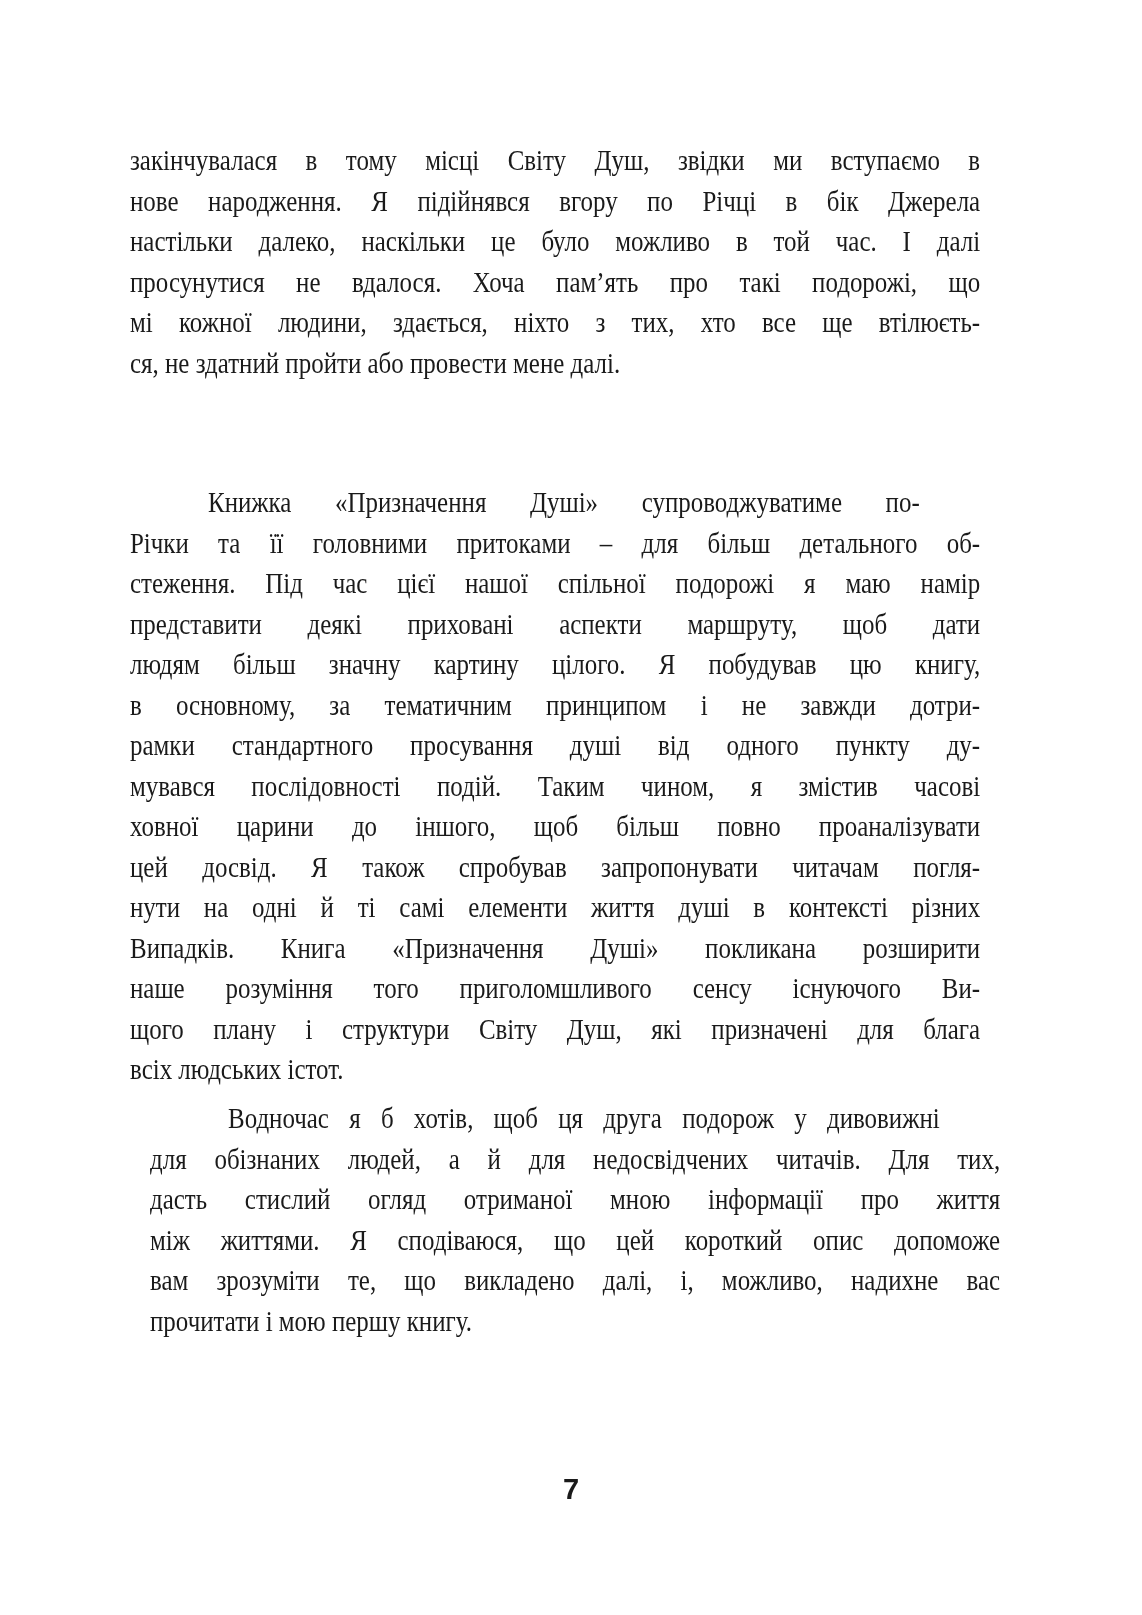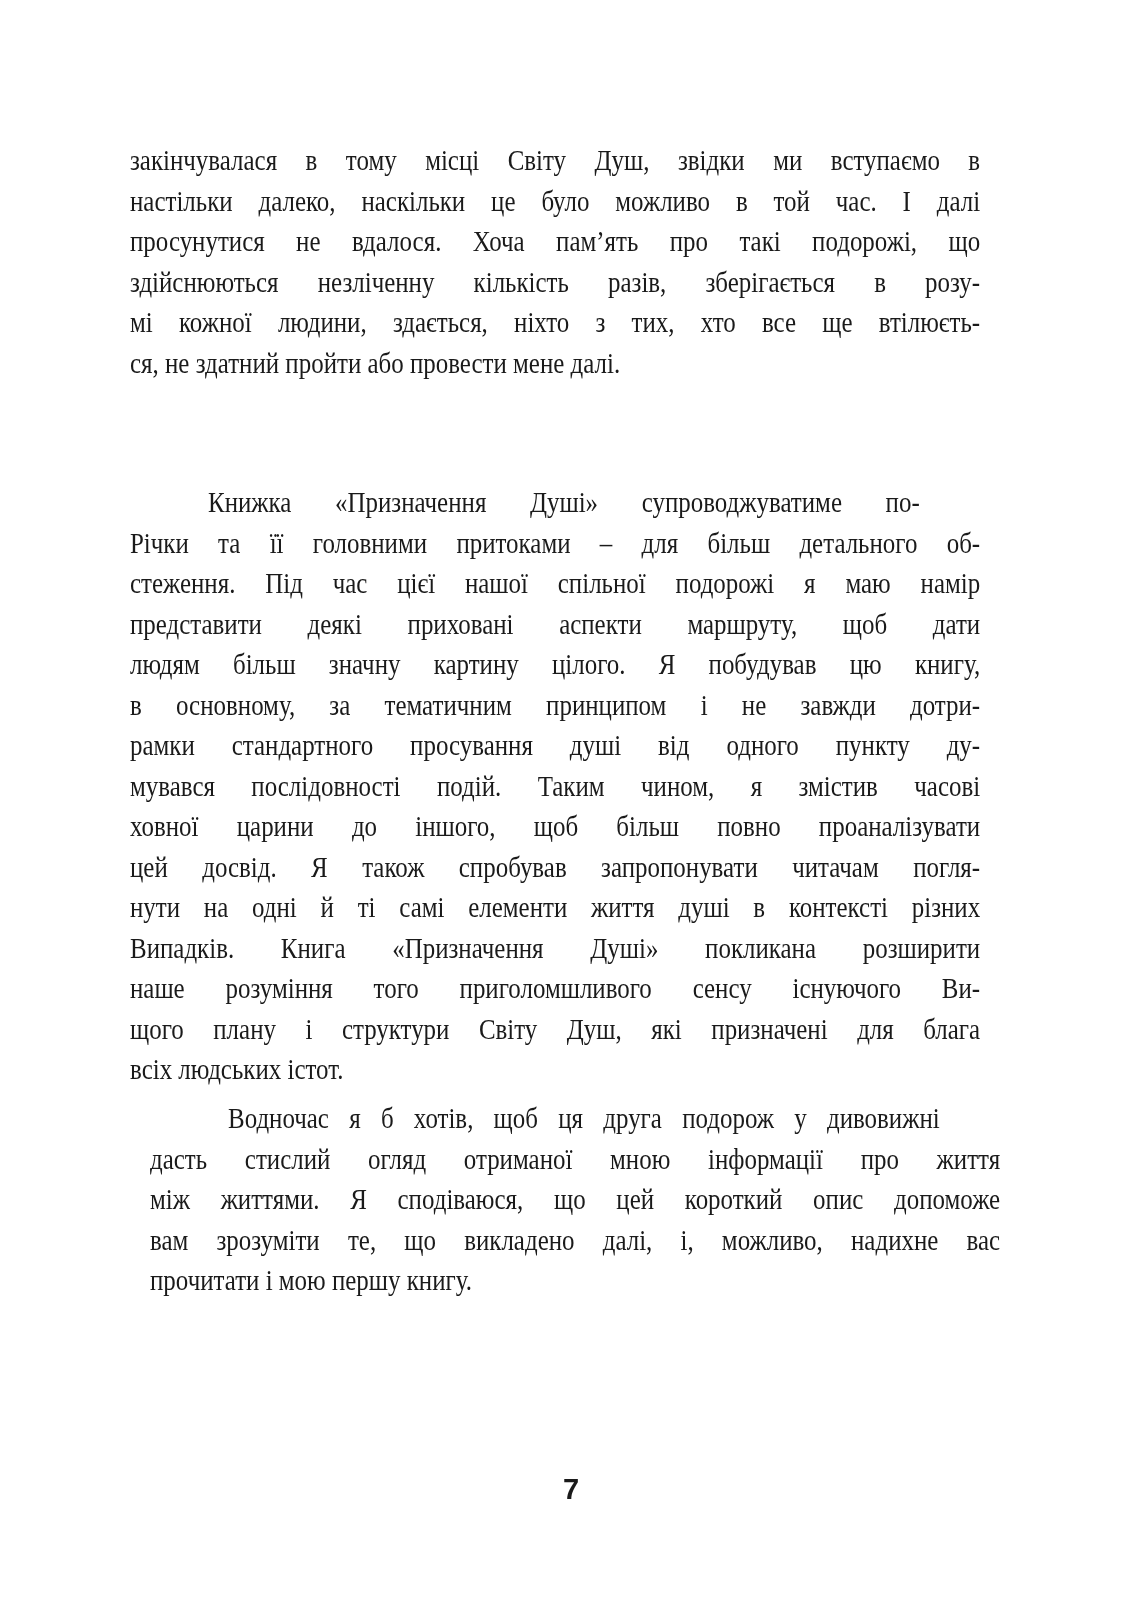--- a/index.html
+++ b/index.html
@@ -35,27 +35,27 @@
 </head>
 <body>
 
 <div class="page">
 
   <div class="text-block para1">
     <span class="line">
         <span class="cond"><span class="t">закінчувалася в тому місці Світу Душ, звідки ми вступаємо в</span></span>
       </span>
     <span class="line">
+        <span class="cond"><span class="t">нове народження. Я підійнявся вгору по Річці в бік Джерела</span></span>
+      </span>
+    <span class="line">
         <span class="cond"><span class="t">настільки далеко, наскільки це було можливо в той час. І далі</span></span>
       </span>
     <span class="line">
         <span class="cond"><span class="t">просунутися не вдалося. Хоча пам’ять про такі подорожі, що</span></span>
-      </span>
-    <span class="line">
-        <span class="cond"><span class="t">здійснюються незліченну кількість разів, зберігається в розу-</span></span>
       </span>
     <span class="line">
         <span class="cond"><span class="t">мі кожної людини, здається, ніхто з тих, хто все ще втілюєть-</span></span>
       </span>
     <span class="line last">
         <span class="cond"><span class="t">ся, не здатний пройти або провести мене далі.</span></span>
       </span>
   </div>
 
   <div class="text-block para2">
@@ -104,20 +104,23 @@
     <span class="line last">
         <span class="cond"><span class="t">всіх людських істот.</span></span>
       </span>
   </div>
 
   <div class="text-block para3">
     <span class="line indent">
         <span class="cond" style="width:107.2%"><span class="t">Водночас я б хотів, щоб ця друга подорож у дивовижні</span></span>
       </span>
     <span class="line">
+        <span class="cond"><span class="t">для обізнаних людей, а й для недосвідчених читачів. Для тих,</span></span>
+      </span>
+    <span class="line">
         <span class="cond"><span class="t">дасть стислий огляд отриманої мною інформації про життя</span></span>
       </span>
     <span class="line">
         <span class="cond"><span class="t">між життями. Я сподіваюся, що цей короткий опис допоможе</span></span>
       </span>
     <span class="line">
         <span class="cond"><span class="t">вам зрозуміти те, що викладено далі, і, можливо, надихне вас</span></span>
       </span>
     <span class="line last">
         <span class="cond"><span class="t">прочитати і мою першу книгу.</span></span>

